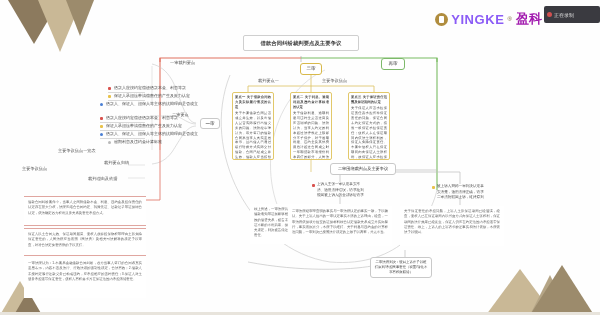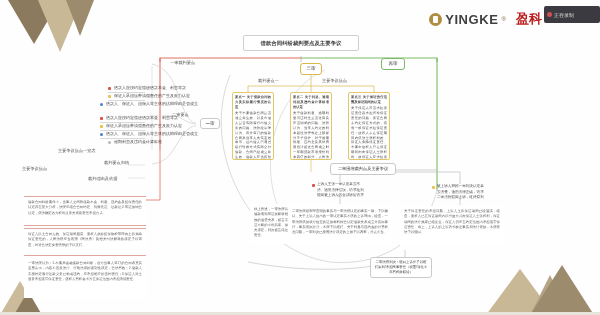--- a/index.html
+++ b/index.html
@@ -24,23 +24,23 @@
   .tri-br-b{bottom:0;right:6px;border-left:32px solid transparent;border-right:32px solid transparent;border-bottom:50px solid #9c8b6c;}
   .tri-br-c{bottom:0;right:30px;border-left:20px solid transparent;border-right:20px solid transparent;border-bottom:40px solid #b5a versus;}
   .tri-br-c{bottom:0;right:30px;border-left:20px solid transparent;border-right:20px solid transparent;border-bottom:40px solid #b5a586;}
 
   .bottom-rule{position:absolute;left:0;right:0;bottom:0;height:3px;background:#e8e4dc;}
 
   
   .logo{position:absolute;top:10px;right:58px;display:flex;align-items:center;gap:3px;}
   .logo-mark{width:13px;height:13px;border-radius:50%;background:#b08d3f;position:relative;}
   .logo-mark:after{content:"";position:absolute;left:4px;top:3px;width:5px;height:7px;background:#fff;border-radius:1px;}
-  .logo-text{font-size:13px;font-weight:bold;letter-spacing:.6px;color:#404040;}
+  .logo-text{font-size:13px;font-weight:bold;letter-spacing:.6px;color:#8b5cf6;}
   .logo-sup{font-size:6px;vertical-align:super;color:#7a6338;}
-  .logo-cn{font-size:13px;font-weight:bold;color:#b91c1c;margin-left:7px;}
+  .logo-cn{font-size:13px;font-weight:bold;color:#a21caf;margin-left:1px;}
 
   .win-badge{position:absolute;top:6px;right:0;width:56px;height:17px;background:#3a3a40;border-radius:2px;display:flex;align-items:center;gap:2px;padding:0 3px;box-sizing:border-box;}
   .win-badge .dot{width:5px;height:5px;border-radius:50%;background:#d05050;flex:0 0 auto;}
   .win-badge .txt{font-size:5px;color:#ddd;white-space:nowrap;overflow:hidden;}
 
   
   #map{position:absolute;inset:0;}
   svg.links{position:absolute;inset:0;width:600px;height:315px;pointer-events:none;}
 
   .node{position:absolute;box-sizing:border-box;background:#fff;color:#3b3b3b;}

